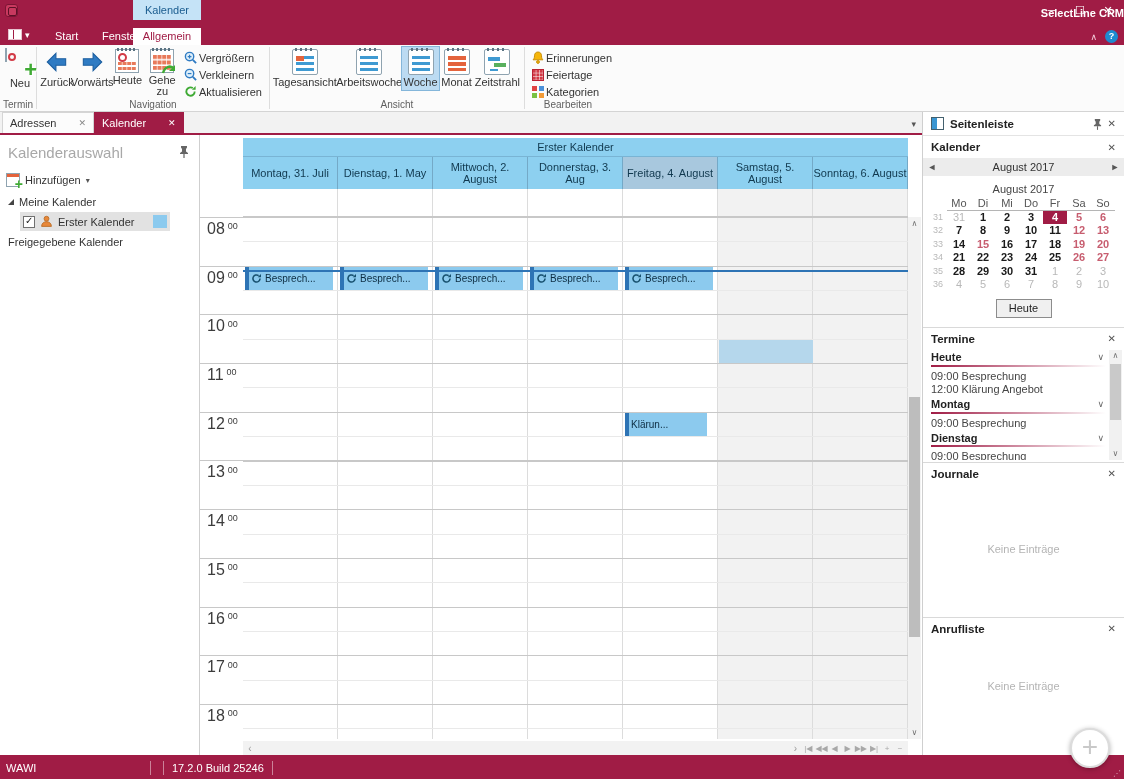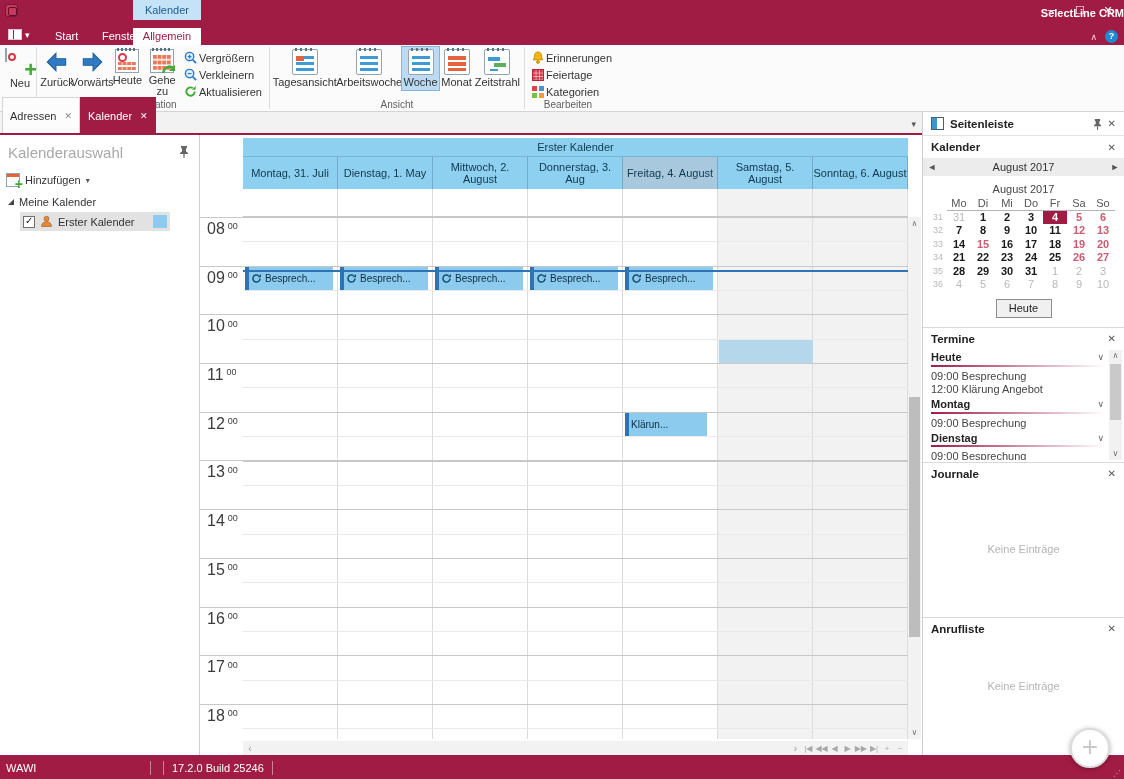--- a/index.html
+++ b/index.html
@@ -66,21 +66,21 @@
       background:linear-gradient(#e87a5a,#e87a5a);background-size:4px 3px;background-repeat:space}
   .goto-cal{width:24px;height:24px;border:1px solid #8fa3b0;background:#fff;position:relative}
   .goto-cal::before{content:"";position:absolute;top:-2px;left:1px;right:1px;height:3px;background:repeating-linear-gradient(to right,#5a7382 0 2px,transparent 2px 4px)}
   .goto-cal .dots{position:absolute;left:2px;right:2px;top:5px;bottom:2px;
       background:linear-gradient(#e87a5a,#e87a5a);background-size:4px 4px;background-repeat:space}
 
   
   .mainrow{position:absolute;left:0;top:112px;width:1124px;height:643px;display:flex}
   .left-stack{width:922px;height:100%;display:flex;flex-direction:column}
   .doctabs{position:relative;height:23px;background:#f2f2f2;border-bottom:2px solid #a01c45;display:flex;align-items:flex-end;padding-left:2px}
-  .dtab{height:36px;line-height:20px;padding:0 7px;display:flex;align-items:center;gap:8px;font-size:11px;background:#fcfcfc;border:1px solid #d5d5d5;border-bottom:none;color:#333}
+  .dtab{height:21px;line-height:20px;padding:0 7px;display:flex;align-items:center;gap:22px;font-size:11px;background:#fcfcfc;border:1px solid #d5d5d5;border-bottom:none;color:#333}
   .dtab .x{font-size:9px;color:#888}
   .dtab.active{background:#a01c45;color:#fff;border-color:#a01c45}
   .dtab.active .x{color:#fff}
   .dtab-overflow{position:absolute;right:6px;bottom:4px;color:#555;font-size:9px}
   .content{display:flex;height:708px}
   .calpanel{width:200px;height:100%;border-right:1px solid #cfcfcf;background:#fff;position:relative}
   .calpanel-title{padding:9px 8px 6px 8px;font-size:15px;color:#a8a8a8}
   .pin-ic{position:absolute;right:10px;top:10px;width:10px;height:13px}
   .addrow{display:flex;align-items:center;gap:5px;padding:6px 8px 5px 6px}
   .add-ic{width:14px;height:14px;border:1px solid #8fa3b0;background:#fff;position:relative}
@@ -385,20 +385,21 @@
             <span class="cb"></span>
             <span class="ic">
               <svg width="13" height="13" viewBox="0 0 16 16">
                   <circle cx="8" cy="4.6" r="3" fill="#e8883a" stroke="#b5661f"></circle>
                   <path d="M2 14c0-4 3-5.8 6-5.8s6 1.8 6 5.8z" fill="#e8883a" stroke="#b5661f"></path>
                 </svg>
             </span>
             <span>Erster Kalender</span>
             <span class="color-chip"></span>
           </div>
+          <div class="shared-label">Freigegebene Kalender</div>
         </div>
 
         <div class="calarea">
           <div class="band">Erster Kalender</div>
           <div class="dayhdr">
               <div class="dayhdr-cell">Montag, 31. Juli</div>
               <div class="dayhdr-cell">Dienstag, 1. May</div>
               <div class="dayhdr-cell">Mittwoch, 2. August</div>
               <div class="dayhdr-cell">Donnerstag, 3. Aug</div>
               <div class="dayhdr-cell today">Freitag, 4. August</div>

